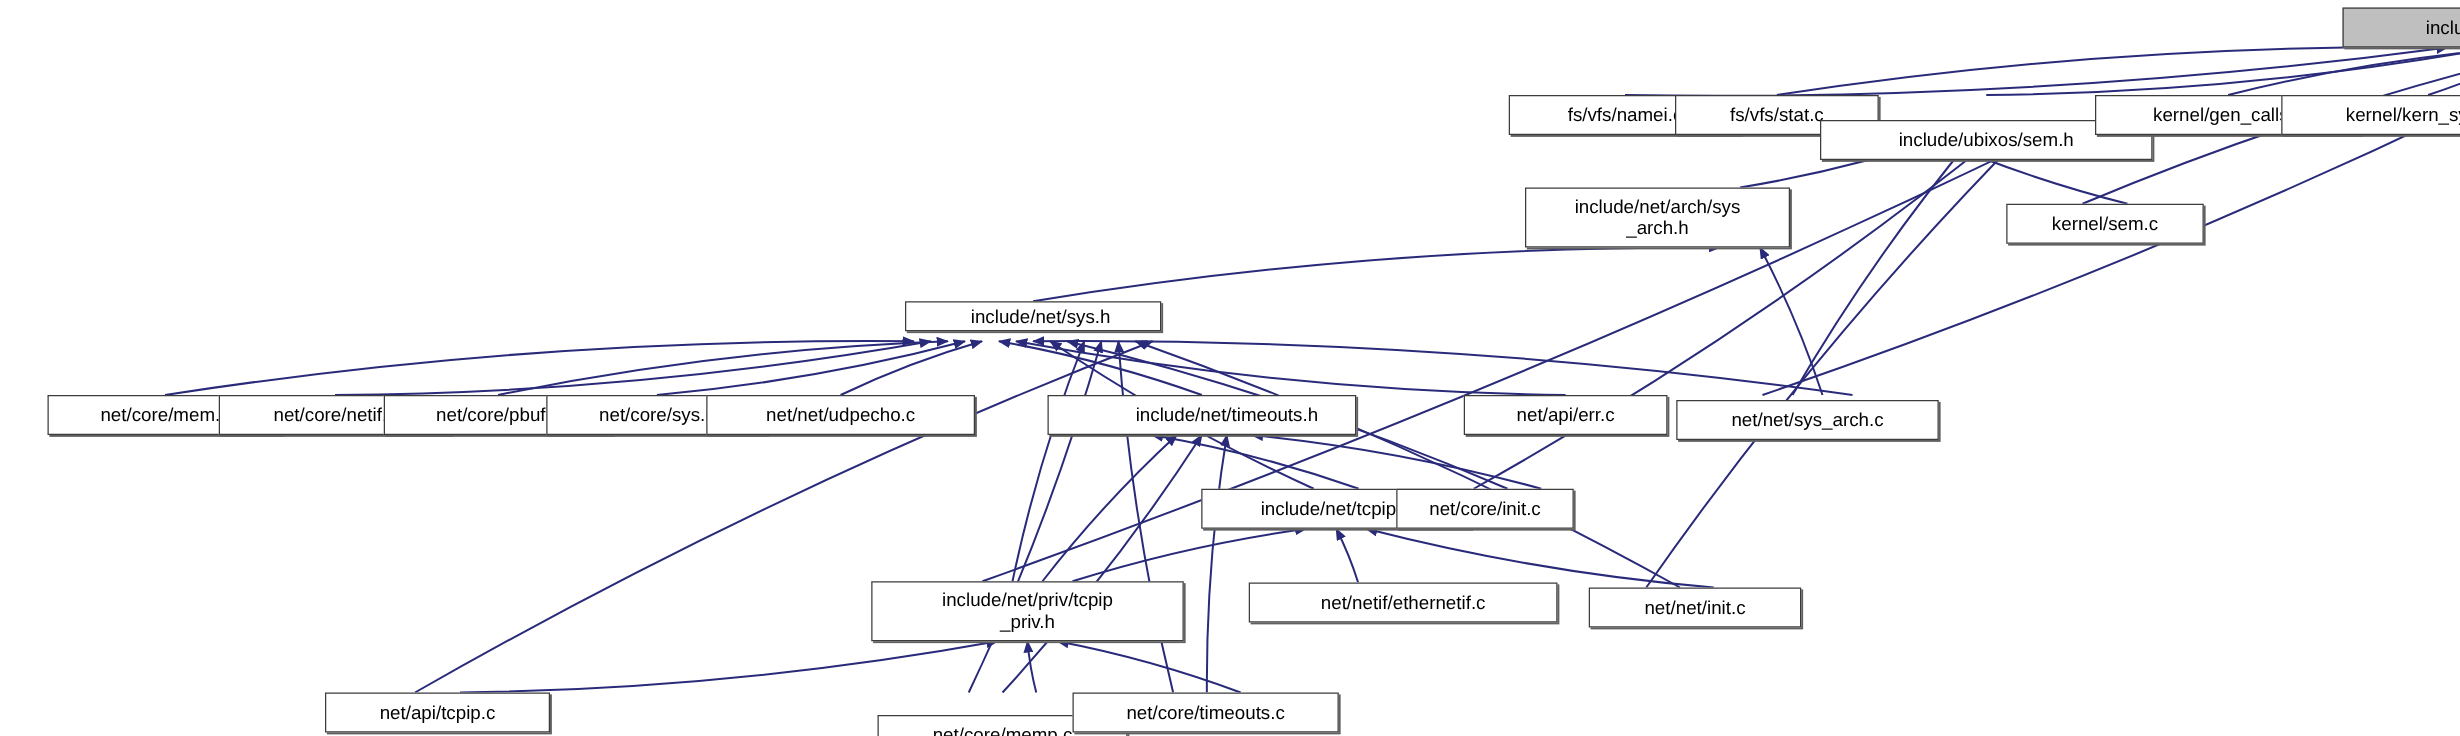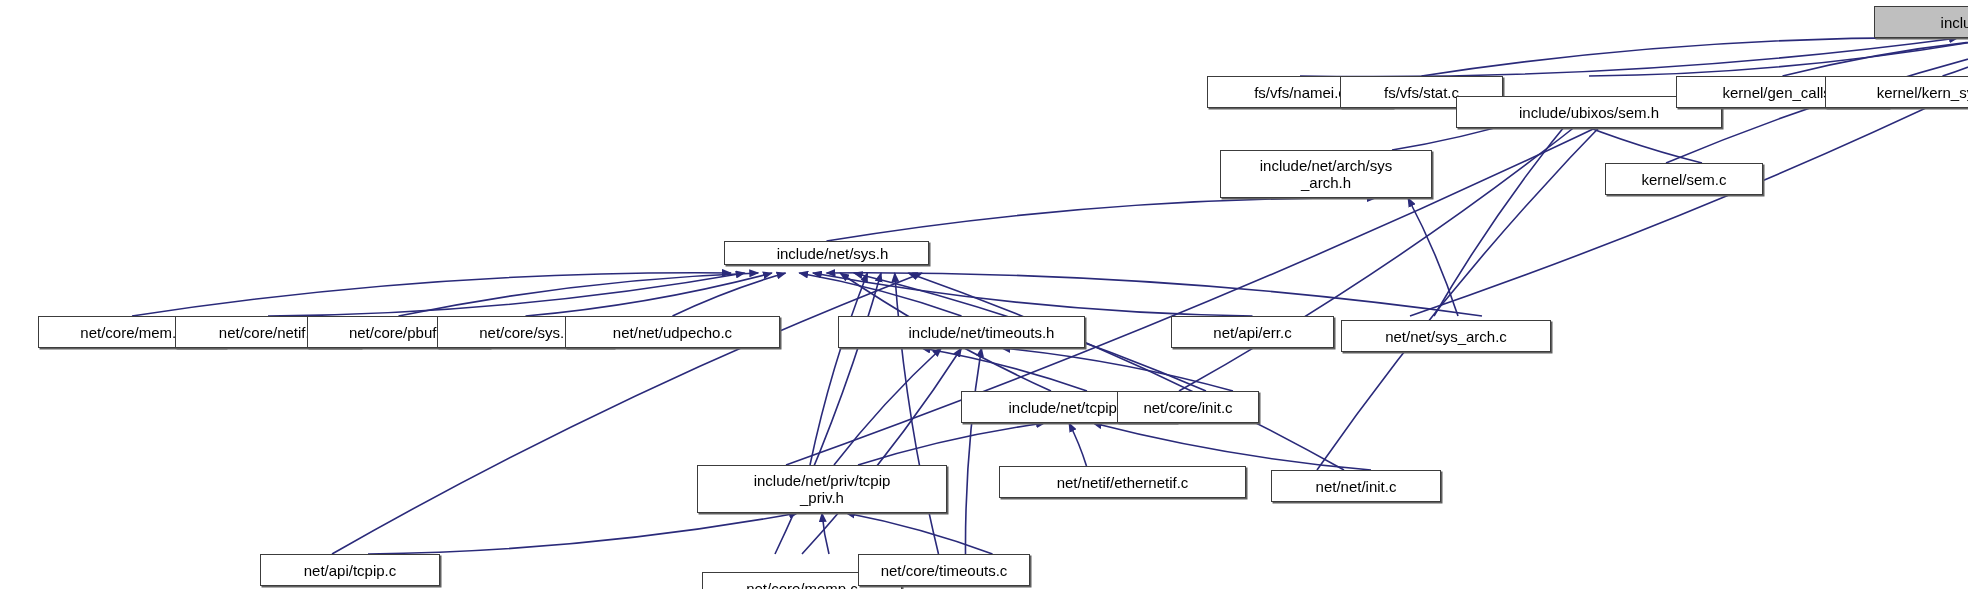--- a/index.html
+++ b/index.html
@@ -119,15 +119,15 @@
       <div class="node" style="left: 1171px; top: 316px; width: 163px; height: 32px;"><span class="lbl">net/api/err.c</span></div>
       <div class="node" style="left: 1341px; top: 320px; width: 210px; height: 32px;"><span class="lbl">net/net/sys_arch.c</span></div>
       <div class="node" style="left: 961px; top: 391px; width: 216px; height: 32px;"><span class="lbl">include/net/tcpip.h</span></div>
       <div class="node" style="left: 1117px; top: 391px; width: 142px; height: 32px;"><span class="lbl">net/core/init.c</span></div>
       <div class="node" style="left: 697px; top: 465px; width: 250px; height: 48px;"><span class="lbl">include/net/priv/tcpip
 _priv.h</span></div>
       <div class="node" style="left: 963px; top: 466px; width: 247px; height: 32px; margin-left: 36px;"><span class="lbl">net/netif/ethernetif.c</span></div>
       <div class="node" style="left: 1259px; top: 470px; width: 170px; height: 32px; margin-left: 12px;"><span class="lbl">net/net/init.c</span></div>
       <div class="node" style="left: 260px; top: 554px; width: 180px; height: 32px;"><span class="lbl">net/api/tcpip.c</span></div>
       <div class="node" style="left: 702px; top: 572px; width: 200px; height: 32px;"><span class="lbl">net/core/memp.c</span></div>
-      <div class="node" style="left: 858px; top: 554px; width: 172px; height: 32px;"><span class="lbl">net/core/timeouts.c</span></div>
+      <div class="node" style="left: 858px; top: 554px; width: 213px; height: 32px;"><span class="lbl">net/core/timeouts.c</span></div>
     </div>
 </div>
 
 </body></html>

